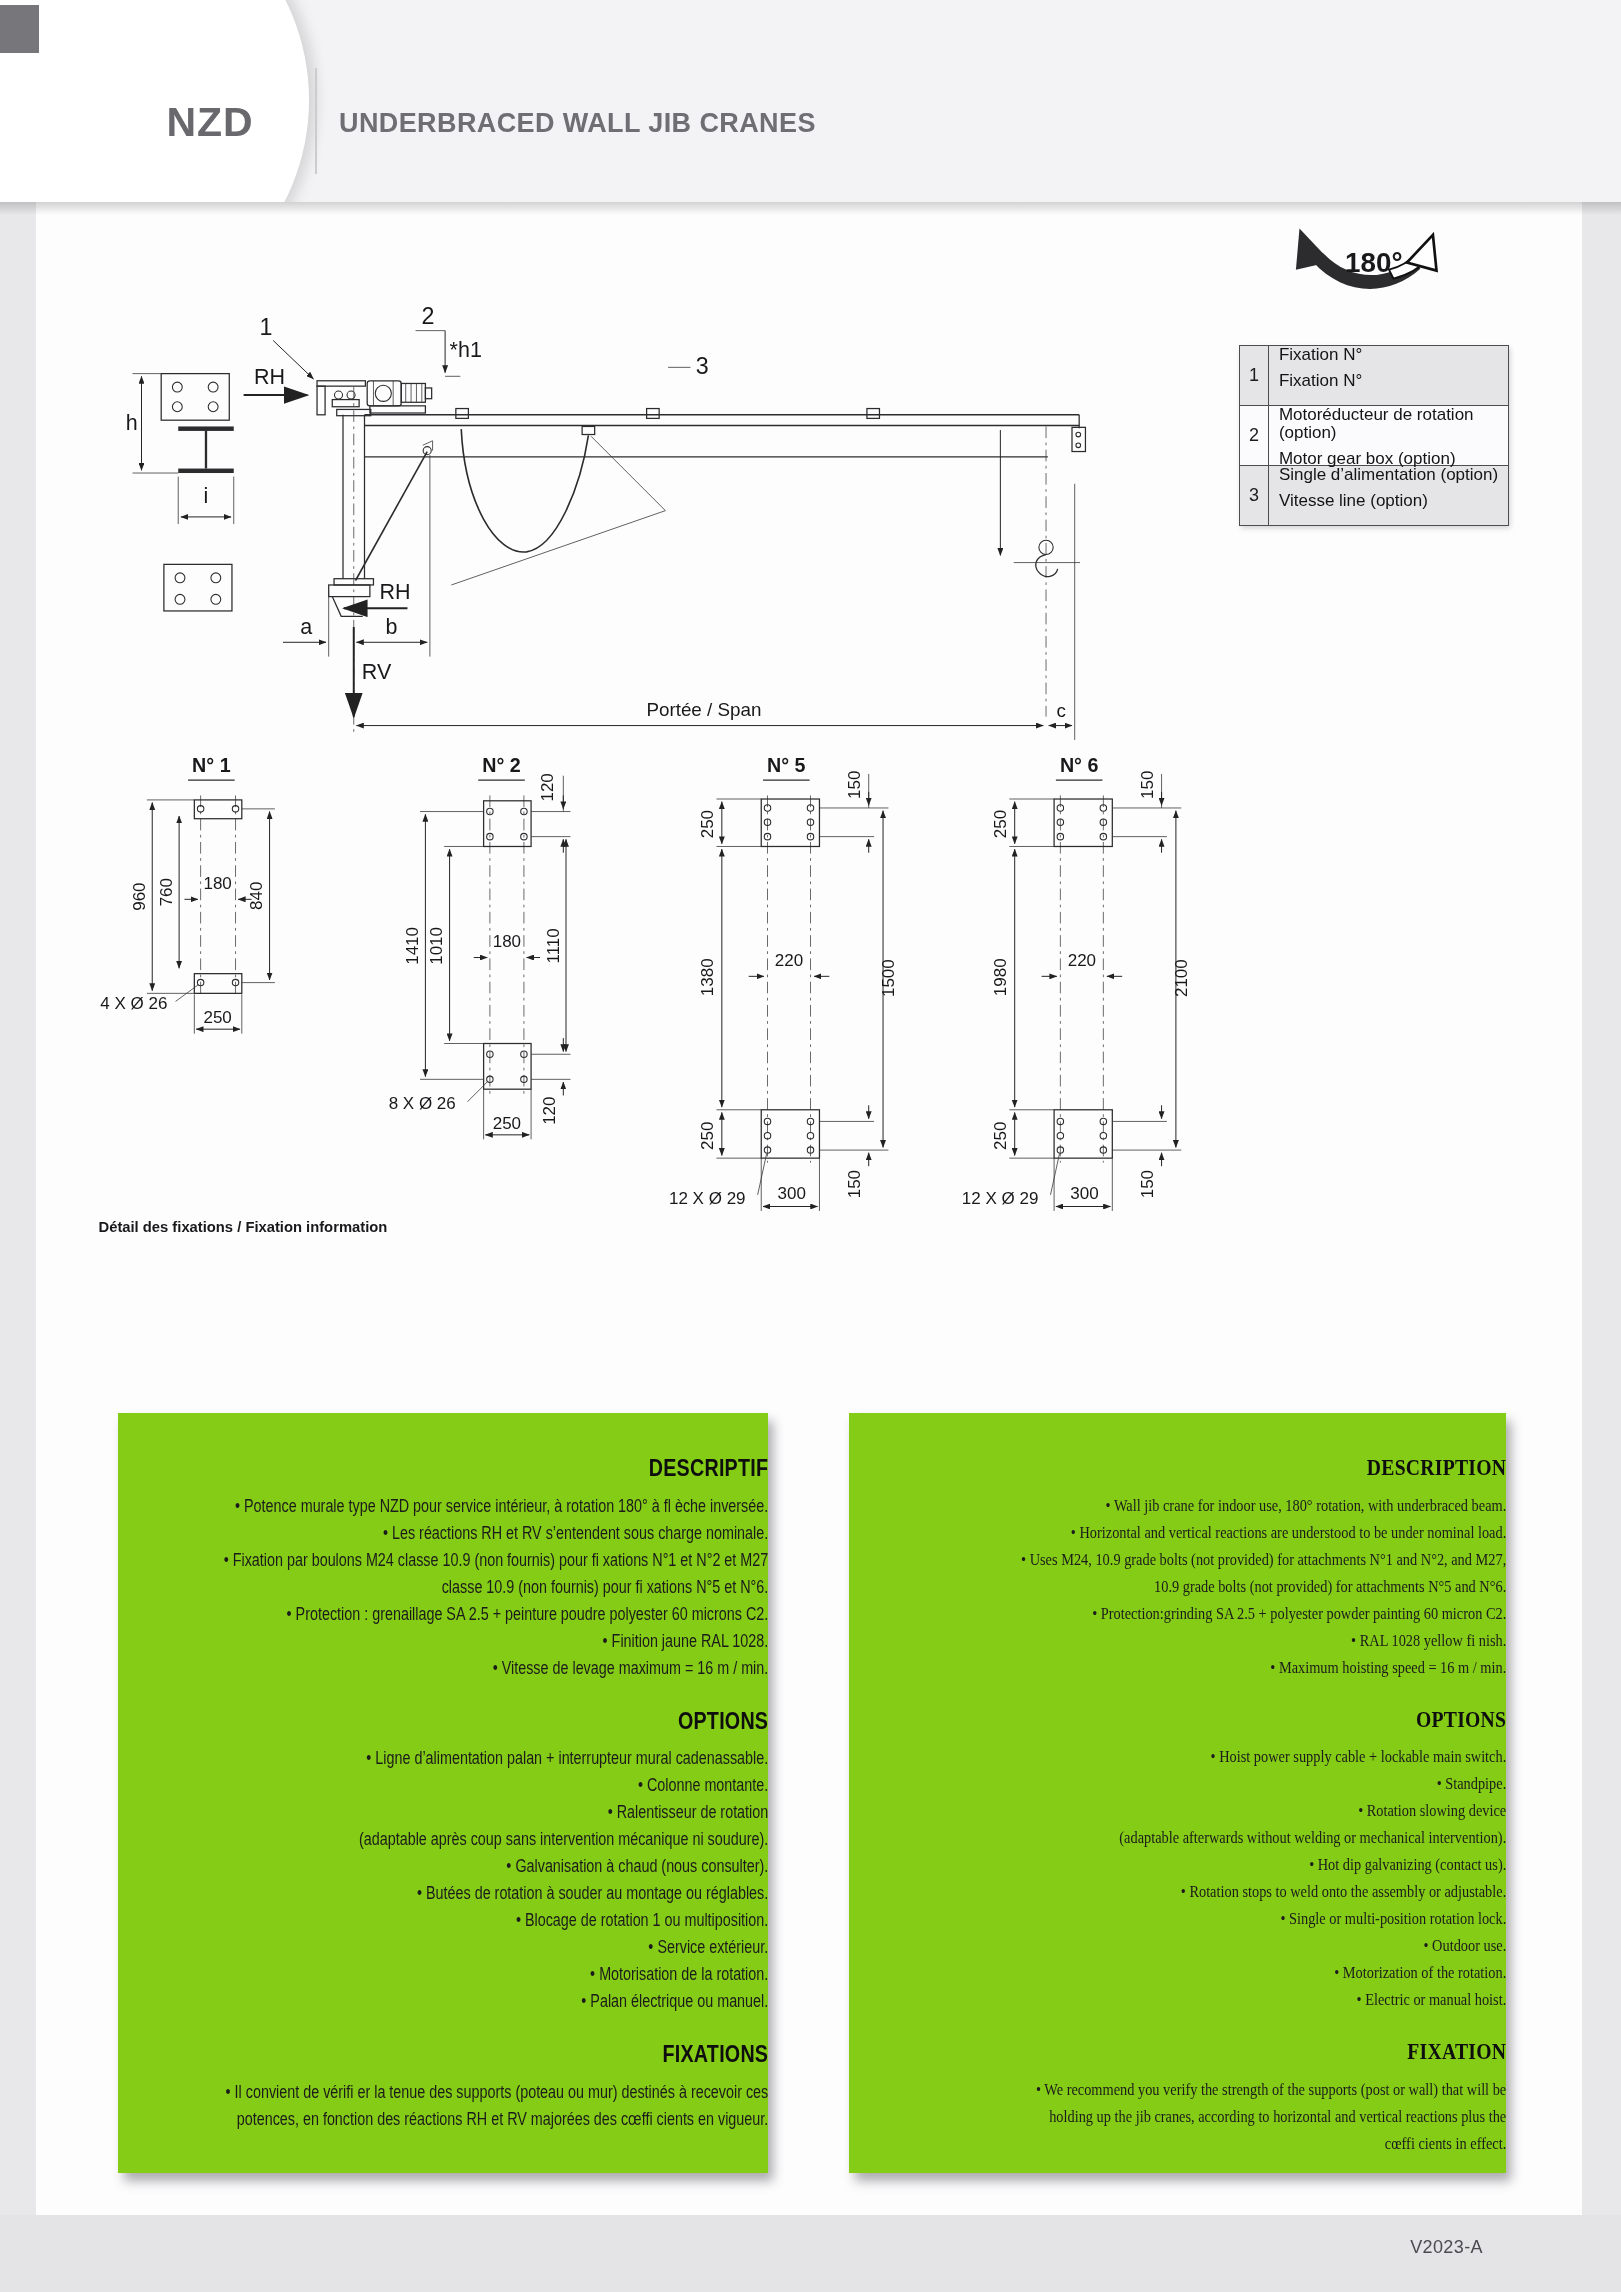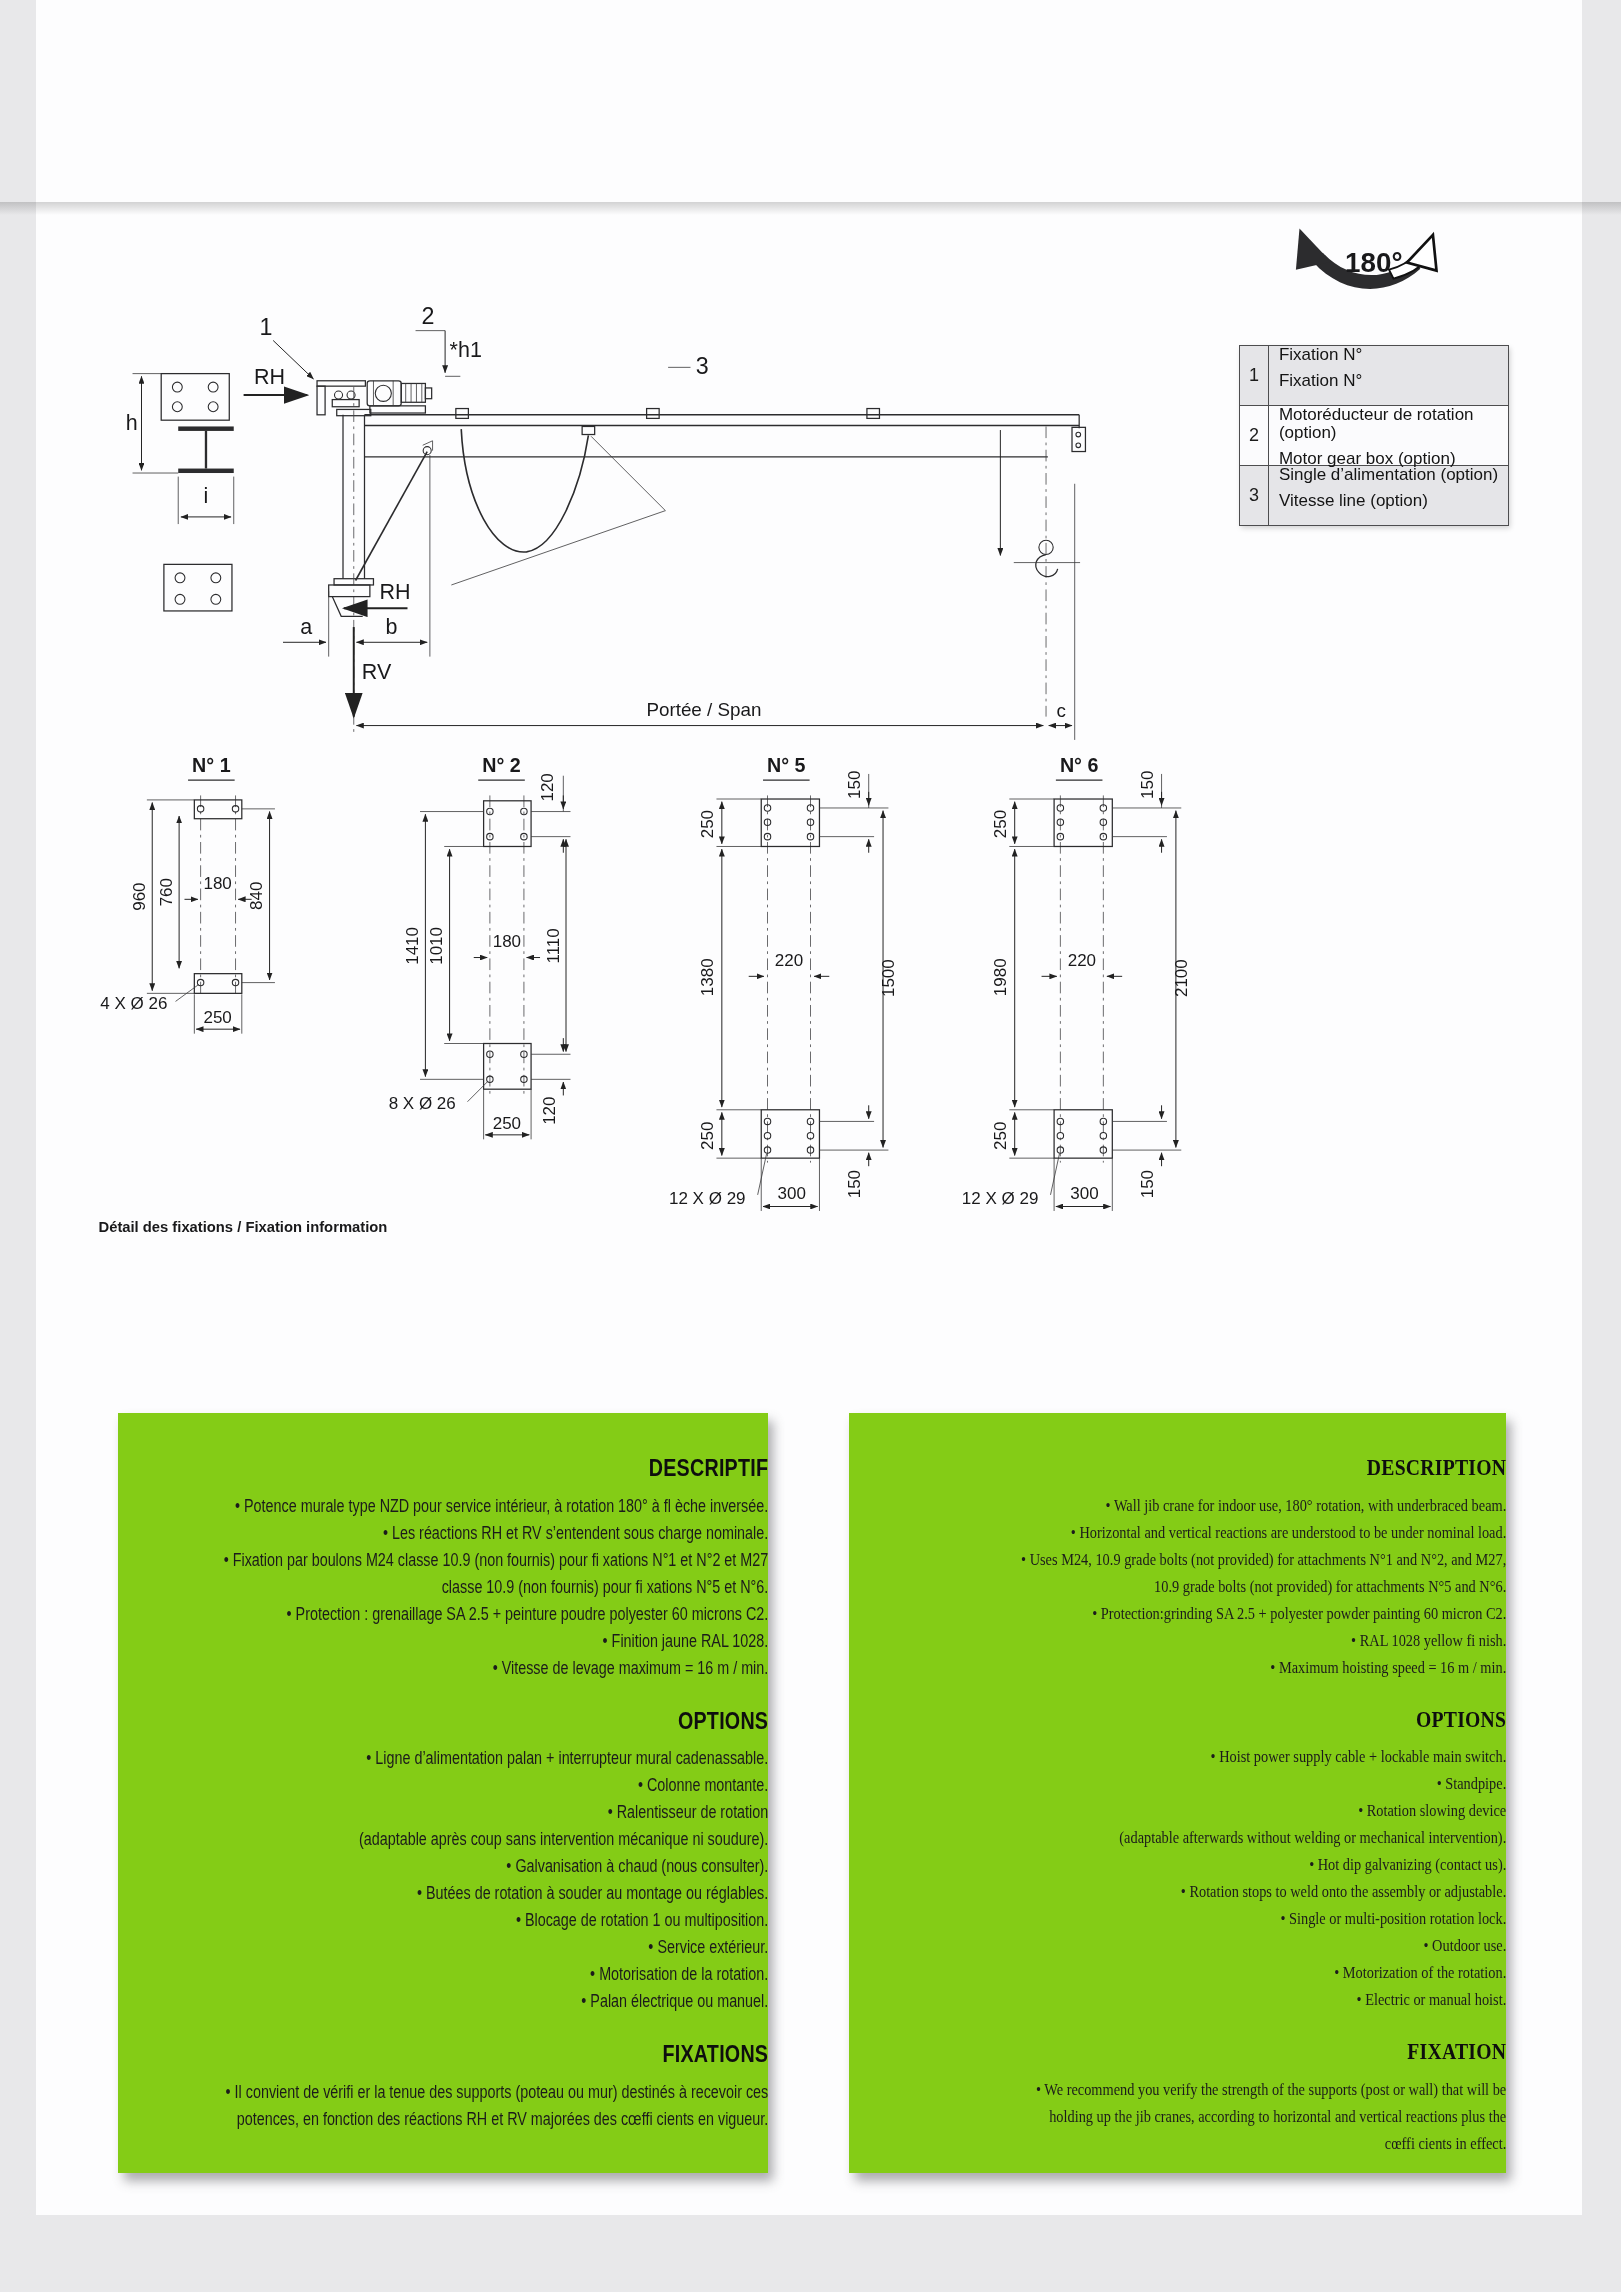--- a/index.html
+++ b/index.html
@@ -54,20 +54,27 @@
   .footer{position:absolute;left:0;top:2215px;width:1621px;height:78px;background:#e4e4e7;}
   .version{position:absolute;left:1299px;top:21.5px;width:184px;text-align:right;
            font-size:18px;color:#4b4b4f;letter-spacing:0.4px;}
 </style>
 </head>
 <body>
 
 <div class="page">
   <div class="content"></div>
 
+  <div class="band">
+    <div class="circle"></div>
+    <div class="corner"></div>
+    <div class="nzd">NZD</div>
+    <div class="hdivider"></div>
+    <div class="htitle">UNDERBRACED WALL JIB CRANES</div>
+  </div>
   <div class="band-shadow"></div>
 
   <div class="legend">
     <div class="lrow bgA">
       <div class="lnum">1</div>
       <div class="ltxt">
         <div>Fixation N°</div>
         <div>Fixation N°</div>
       </div>
     </div>
@@ -422,14 +429,17 @@
       <div class="pline">• Motorization of the rotation.</div>
       <div class="pline">• Electric or manual hoist.</div>
       <div class="phead">FIXATION</div>
       <div class="pline">• We recommend you verify the strength of the supports (post or wall) that will be</div>
       <div class="pline ind">holding up the jib cranes, according to horizontal and vertical reactions plus the</div>
       <div class="pline ind">cœffi cients in effect.</div>
     </div>
       </div>
   </section>
 
+  <footer class="footer">
+    <div class="version">V2023-A</div>
+  </footer>
 </div>
 
 
 </body></html>

